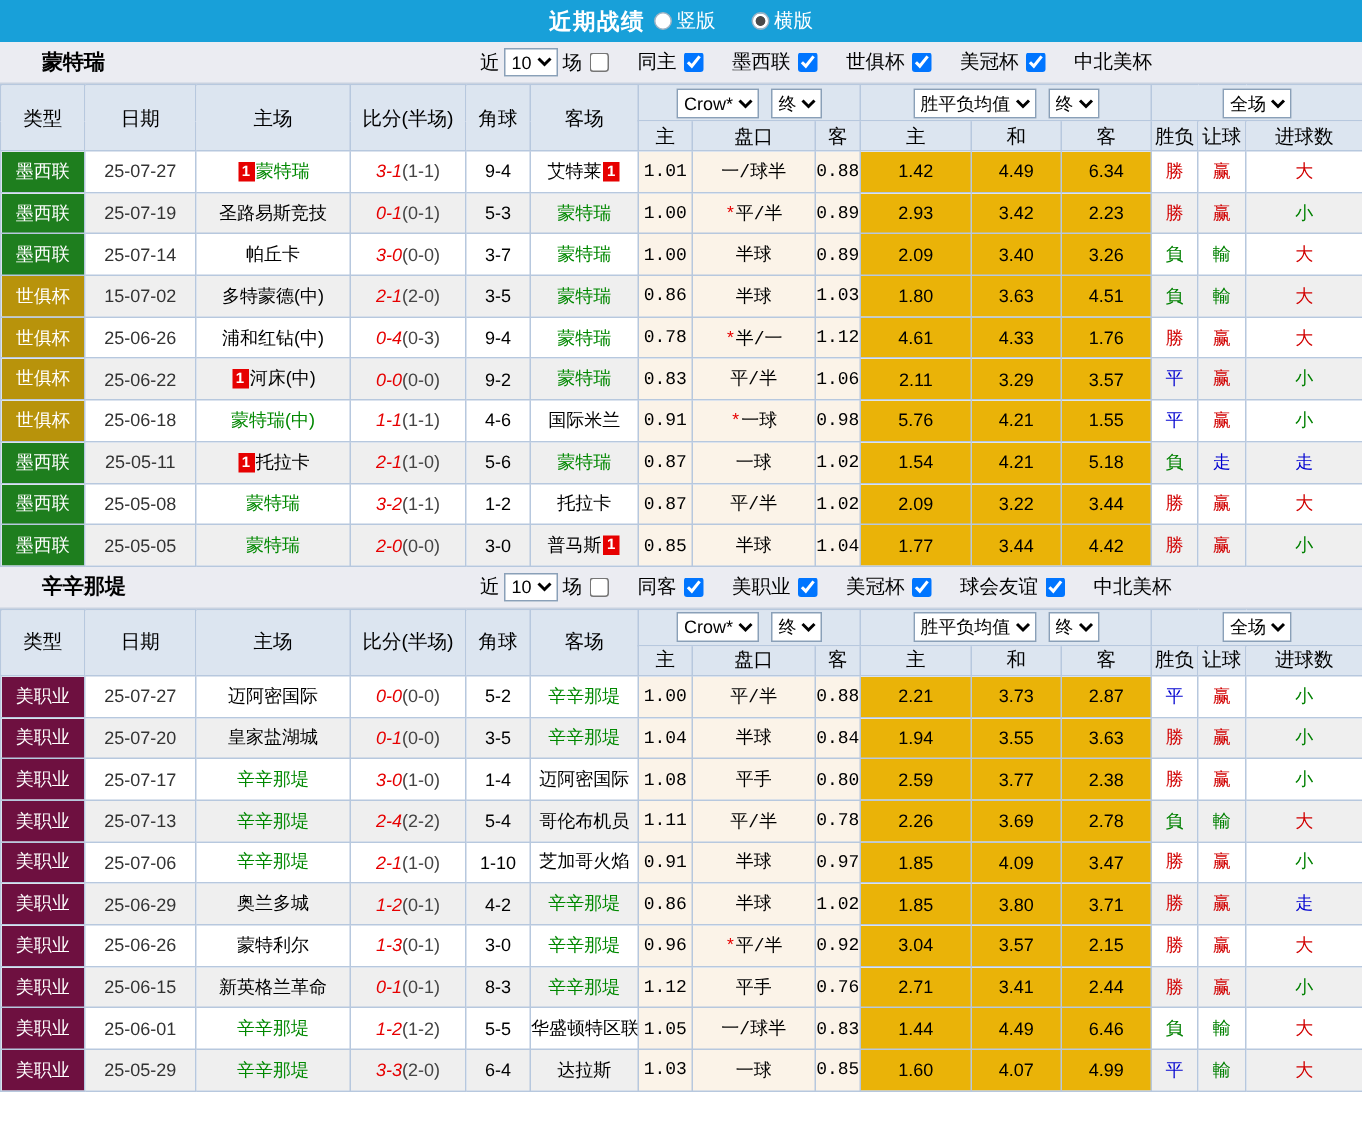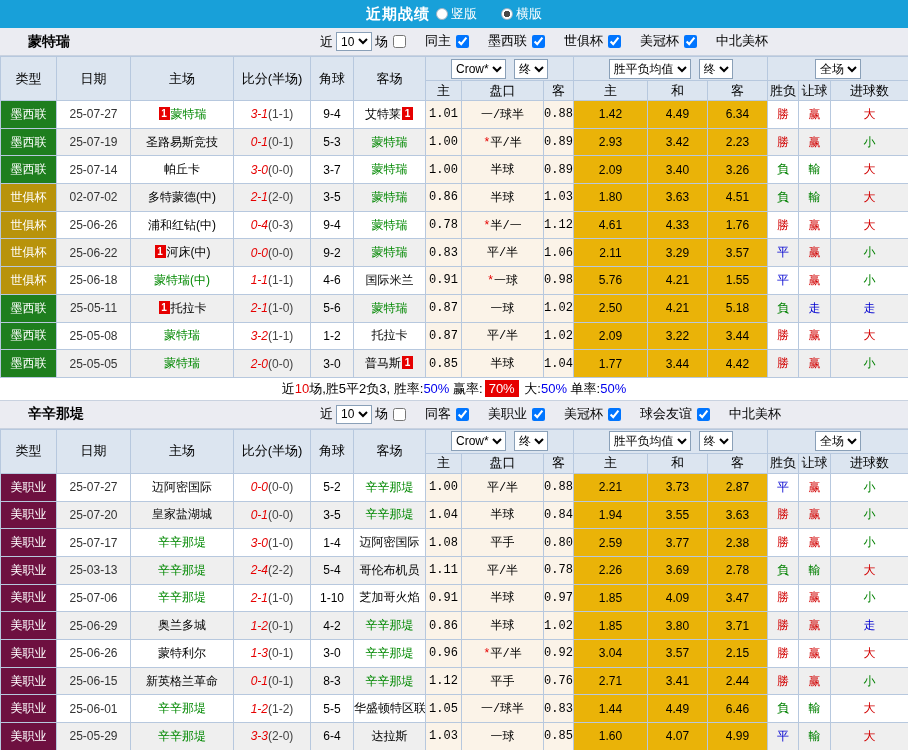--- a/index.html
+++ b/index.html
@@ -199,21 +199,21 @@
             <td class="cream">0.89</td>
             <td class="blue">2.09</td>
             <td class="blue">3.40</td>
             <td class="blue">3.26</td>
             <td style="color: rgb(0, 128, 0);">負</td>
             <td style="color: rgb(0, 128, 0);">輸</td>
             <td style="color: rgb(209, 0, 0);">大</td>
           </tr>
           <tr class="even">
             <td class="league" style="background: rgb(184, 147, 11);">世俱杯</td>
-            <td class="date-cell">02-07-02</td>
+            <td class="date-cell">15-07-02</td>
             <td><span>多特蒙德(中)</span></td>
             <td><span class="score-main">2-1</span><span class="score-half">(2-0)</span></td>
             <td>3-5</td>
             <td><span class="green-team">蒙特瑞</span></td>
             <td class="cream">0.86</td>
             <td class="cream">半球</td>
             <td class="cream">1.03</td>
             <td class="blue">1.80</td>
             <td class="blue">3.63</td>
             <td class="blue">4.51</td>
@@ -275,21 +275,21 @@
           <tr class="even">
             <td class="league" style="background: rgb(30, 126, 30);">墨西联</td>
             <td class="date-cell">25-05-11</td>
             <td><span class="card">1</span><span>托拉卡</span></td>
             <td><span class="score-main">2-1</span><span class="score-half">(1-0)</span></td>
             <td>5-6</td>
             <td><span class="green-team">蒙特瑞</span></td>
             <td class="cream">0.87</td>
             <td class="cream">一球</td>
             <td class="cream">1.02</td>
-            <td class="blue">2.50</td>
+            <td class="blue">1.54</td>
             <td class="blue">4.21</td>
             <td class="blue">5.18</td>
             <td style="color: rgb(0, 128, 0);">負</td>
             <td style="color: rgb(0, 0, 208);">走</td>
             <td style="color: rgb(0, 0, 208);">走</td>
           </tr>
           <tr class="odd">
             <td class="league" style="background: rgb(30, 126, 30);">墨西联</td>
             <td class="date-cell">25-05-08</td>
             <td><span class="green-team">蒙特瑞</span></td>
@@ -319,21 +319,20 @@
             <td class="blue">1.77</td>
             <td class="blue">3.44</td>
             <td class="blue">4.42</td>
             <td style="color: rgb(209, 0, 0);">勝</td>
             <td style="color: rgb(209, 0, 0);">赢</td>
             <td style="color: rgb(0, 128, 0);">小</td>
           </tr>
         </tbody>
     </table>
 
-    <div class="summary"><span class="k">近</span><span class="r">10</span><span class="k">场,胜5平2负3, 胜率:</span><span class="b">50%</span><span class="k"> 赢率:</span><span class="wr">70%</span><span class="k"> 大:</span><span class="b">50%</span><span class="k"> 单率:</span><span class="b">50%</span></div>
   </div>
 
   <div class="block">
     <div class="team-row">
       <span class="team-name">辛辛那堤</span>
       <div class="filters">
         <span>近</span>
         <select><option>10</option></select>
         <span>场</span>
         <span class="league-filters"><label class="cb">
@@ -458,21 +457,21 @@
             <td class="cream">0.80</td>
             <td class="blue">2.59</td>
             <td class="blue">3.77</td>
             <td class="blue">2.38</td>
             <td style="color: rgb(209, 0, 0);">勝</td>
             <td style="color: rgb(209, 0, 0);">赢</td>
             <td style="color: rgb(0, 128, 0);">小</td>
           </tr>
           <tr class="even">
             <td class="league" style="background: rgb(110, 16, 64);">美职业</td>
-            <td class="date-cell">25-03-13</td>
+            <td class="date-cell">25-07-13</td>
             <td><span class="green-team">辛辛那堤</span></td>
             <td><span class="score-main">2-4</span><span class="score-half">(2-2)</span></td>
             <td>5-4</td>
             <td><span>哥伦布机员</span></td>
             <td class="cream">1.11</td>
             <td class="cream">平/半</td>
             <td class="cream">0.78</td>
             <td class="blue">2.26</td>
             <td class="blue">3.69</td>
             <td class="blue">2.78</td>

